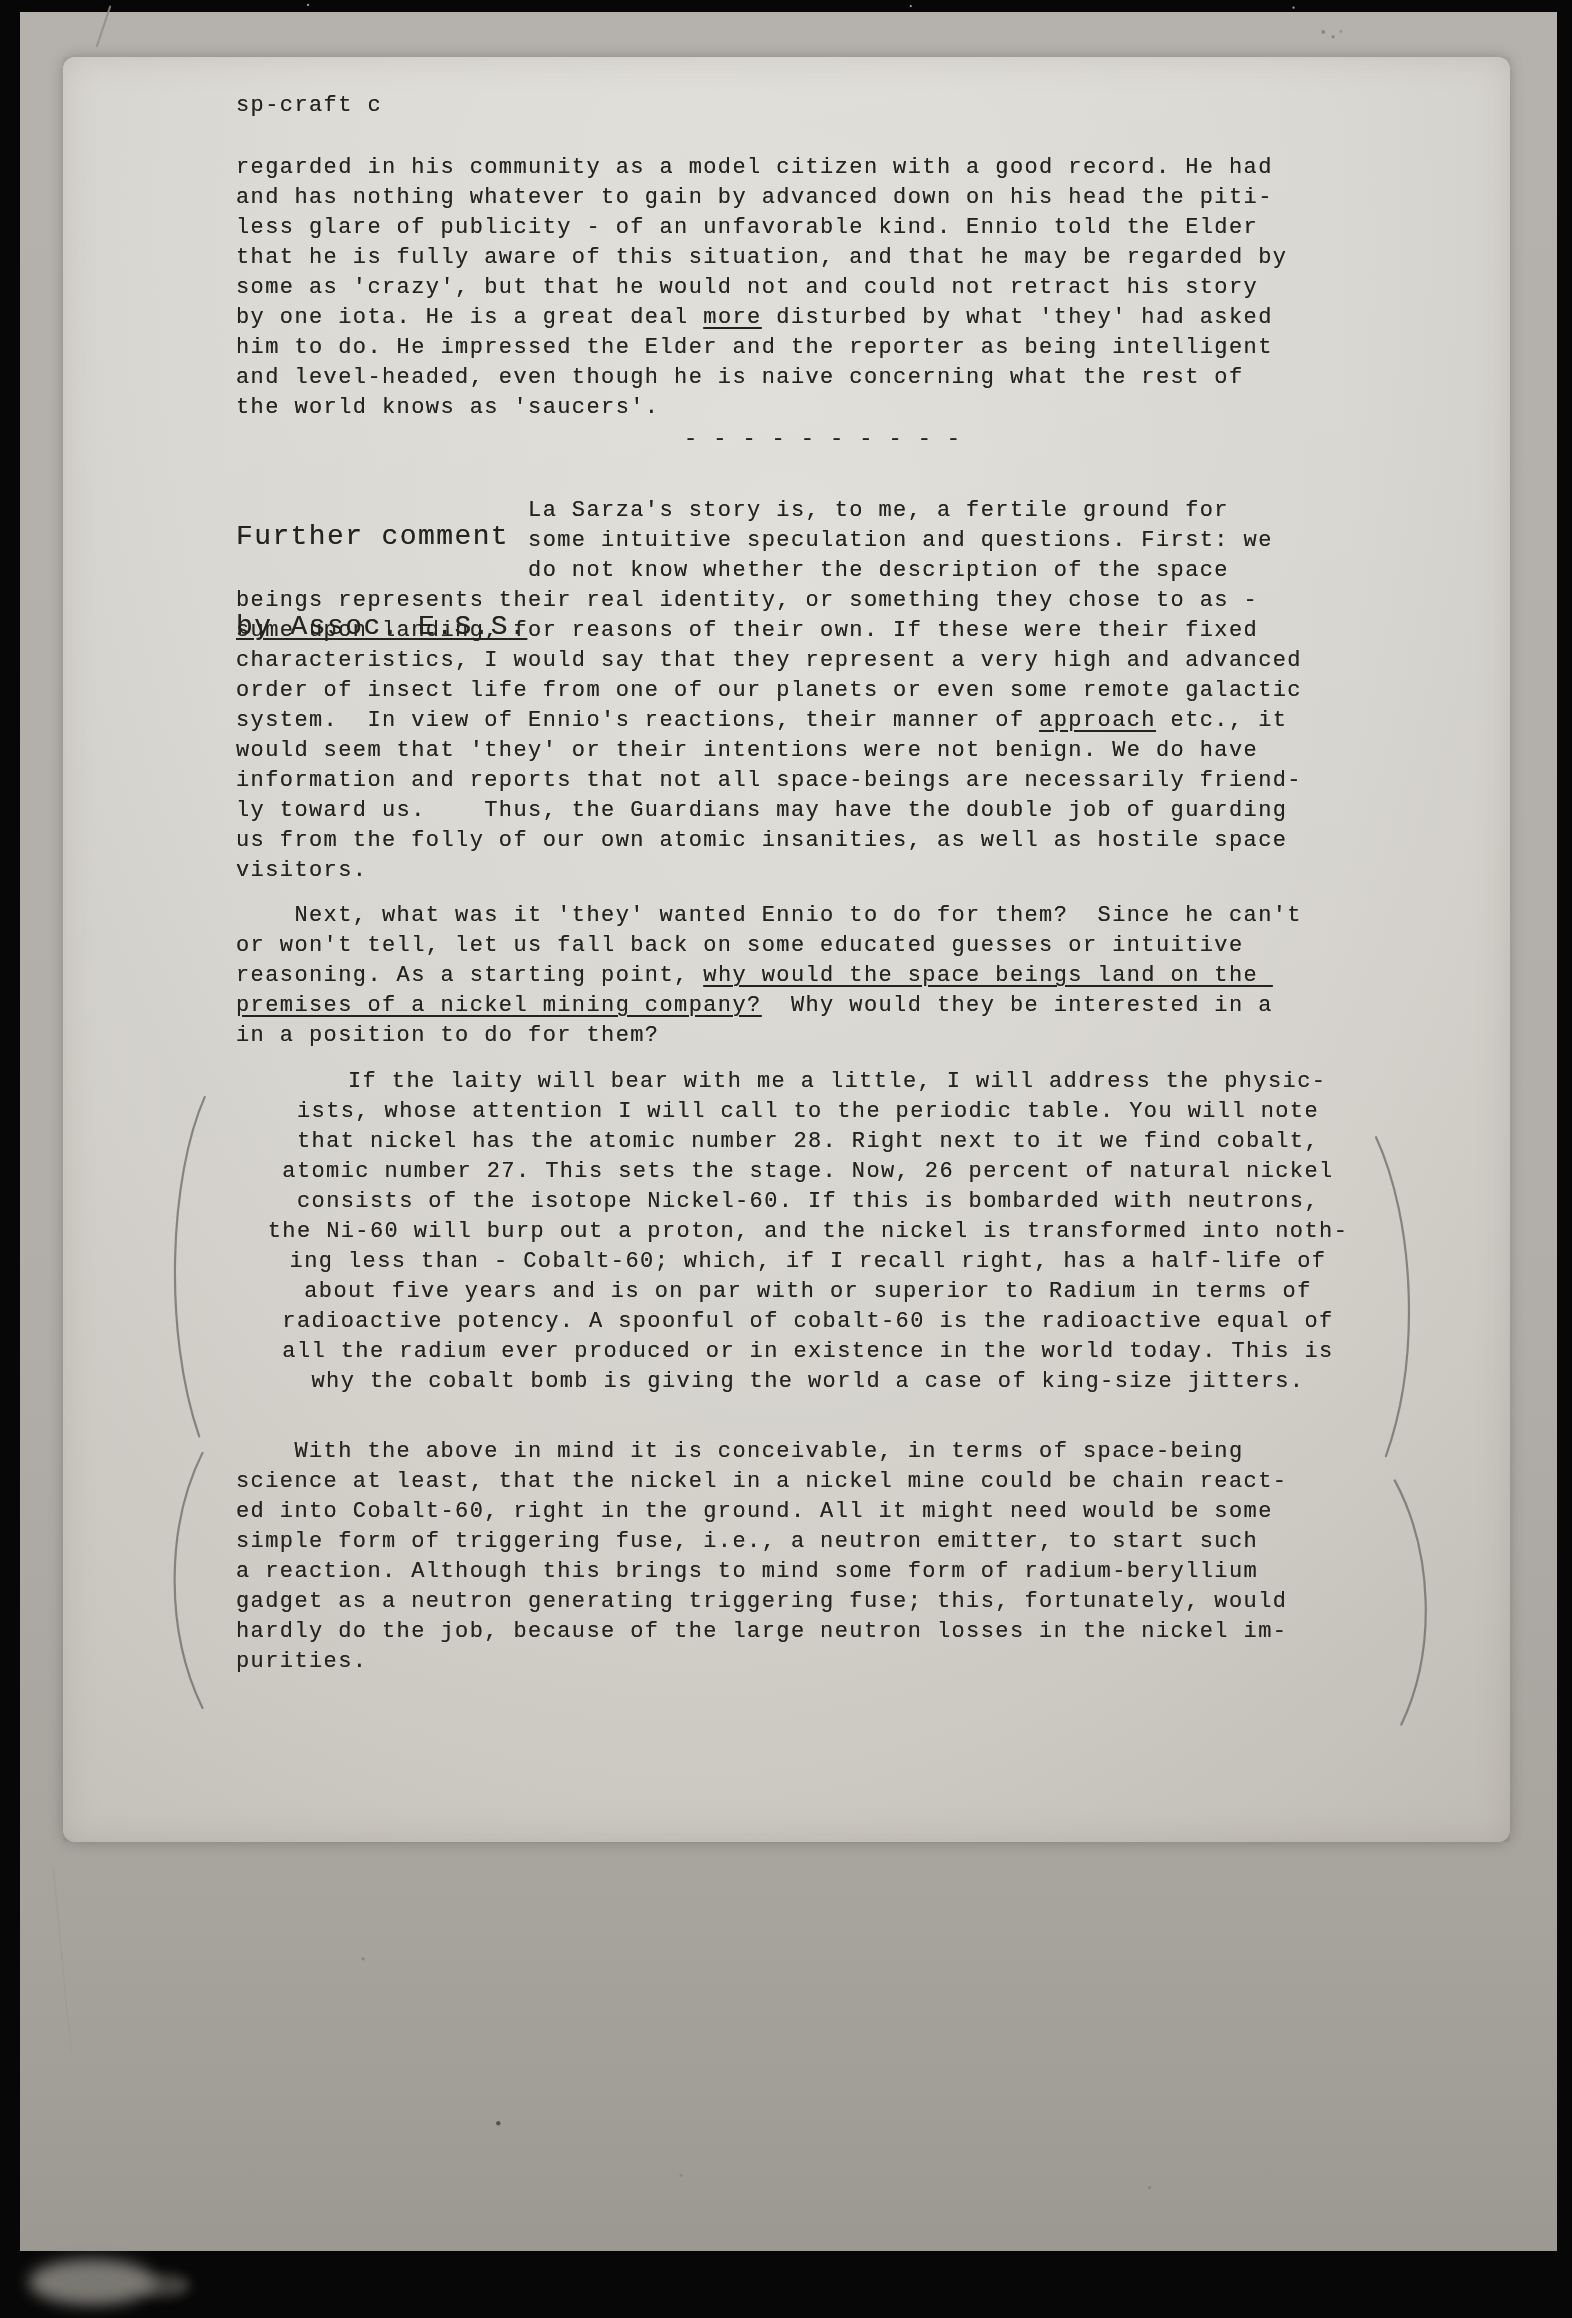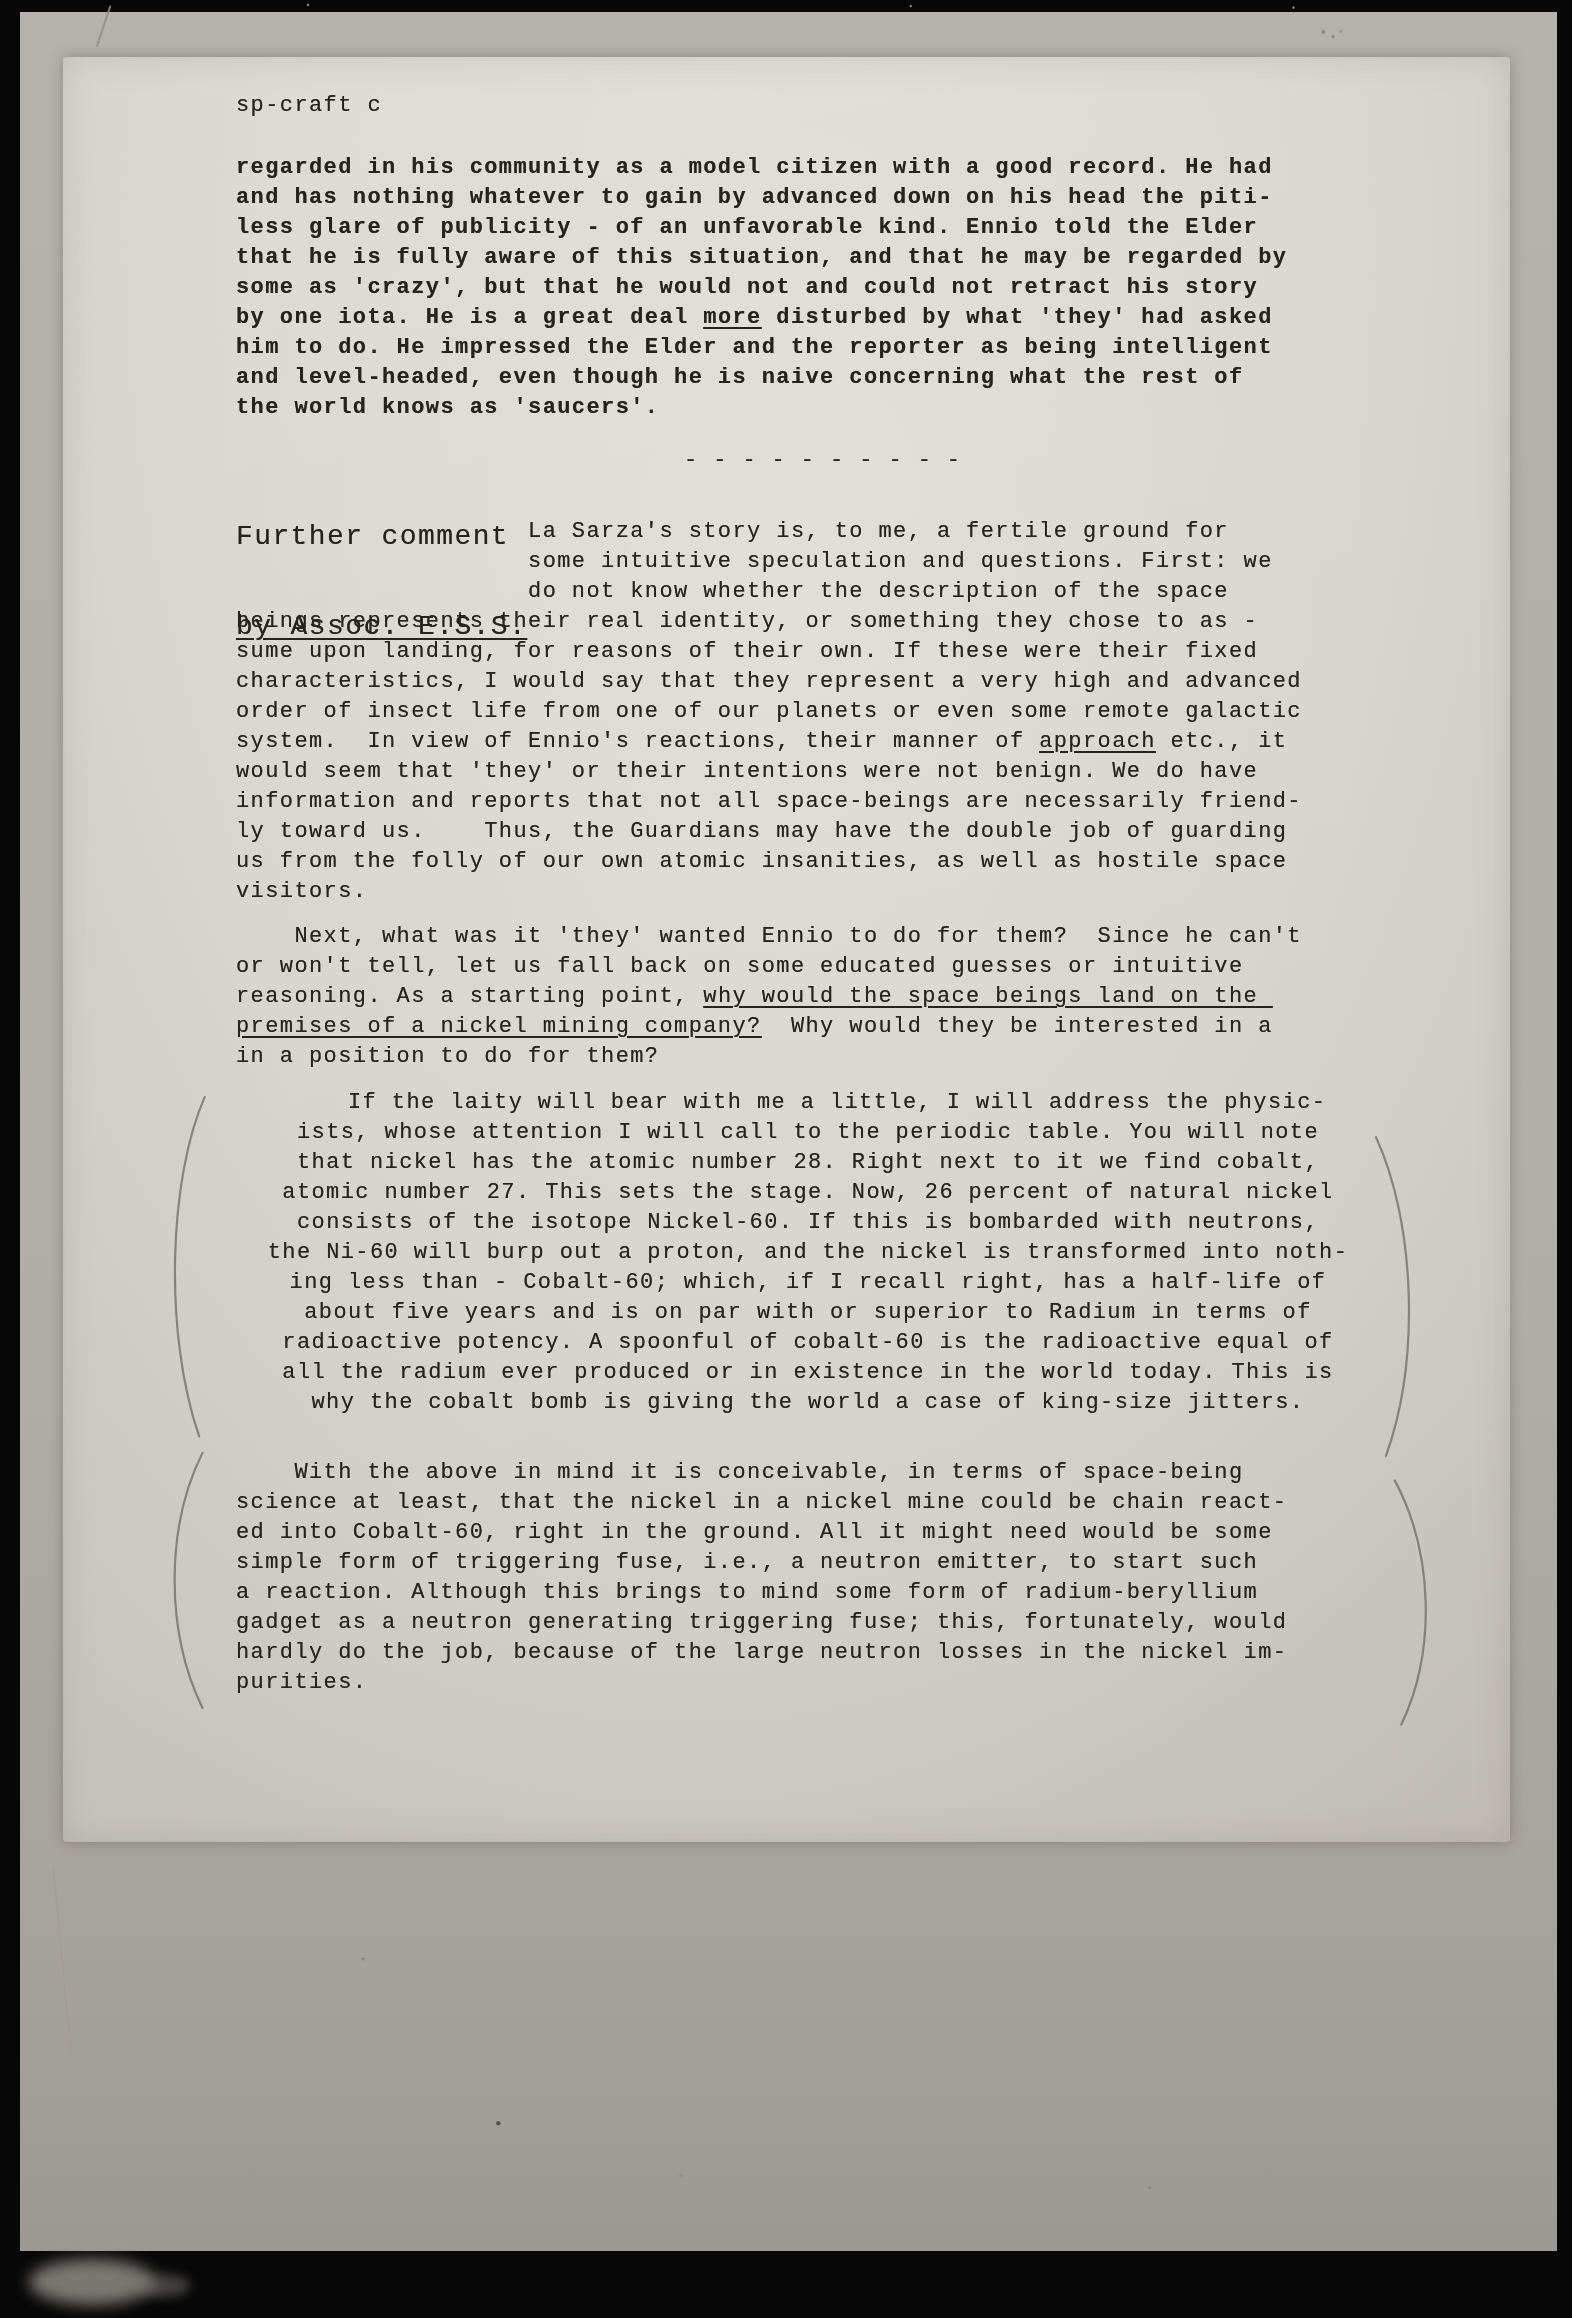--- a/index.html
+++ b/index.html
@@ -11,35 +11,35 @@
     font-family:"Liberation Mono","DejaVu Sans Mono",monospace;
   }
   .paper {
     position:absolute; left:20px; top:12px; width:1537px; height:2239px;
     background:linear-gradient(180deg,#b5b2ad 0%,#b2afaa 55%,#a7a39d 85%,#9c9892 100%);
   }
   .page {
     position:absolute; left:43px; top:45px; width:1447px; height:1785px;
     background:linear-gradient(165deg,#dedcd6 0%,#d8d6d0 40%,#d3d1ca 75%,#cbc8c1 100%);
     box-shadow:0 0 14.3px rgba(60,57,50,0.35), inset 0 0 33px rgba(125,120,110,0.22);
-    border-radius:4px;
+    border-radius:12px;
   }
   .page .vignette {
     position:absolute; inset:0; z-index:1; pointer-events:none;
     background:radial-gradient(ellipse at 50% 32%, rgba(255,255,255,0.20) 0%, rgba(0,0,0,0.0) 55%, rgba(80,75,65,0.10) 100%);
   }
   .textcol {
     position:absolute; left:173px; top:34px; width:1144px; z-index:2;
     color:#24231e; font-size:22px; line-height:30px; letter-spacing:1.4px;
     text-shadow:0 0 0.5px rgba(30,28,24,0.55);
   }
   .tl { white-space:pre; height:30px; }
   .hdr { height:30px; margin-bottom:32px; white-space:pre; }
   .sep { height:30px; padding-left:448px; margin-bottom:41px; white-space:pre; }
-  .p1 { margin-bottom:23px;font-weight:bold; }
+  .p1 { margin-bottom:2px; }
   .p2 { margin-bottom:15px; }
   .p3 { margin-bottom:16px; }
   .p4 { margin-bottom:40px;text-align:center; }
   .ul, .ul span { text-decoration:underline; text-decoration-thickness:1.6px; text-underline-offset:3.8px; }
   .sidenote {
     position:absolute; left:173px; top:405px; z-index:2;
     color:#24231e; font-size:28px; line-height:30px; letter-spacing:1.4px;
     white-space:pre; text-shadow:0 0 0.5px rgba(30,28,24,0.55);
   }
   .marks { position:absolute; left:0; top:0; width:1573px; height:2319px; z-index:5; pointer-events:none; }

